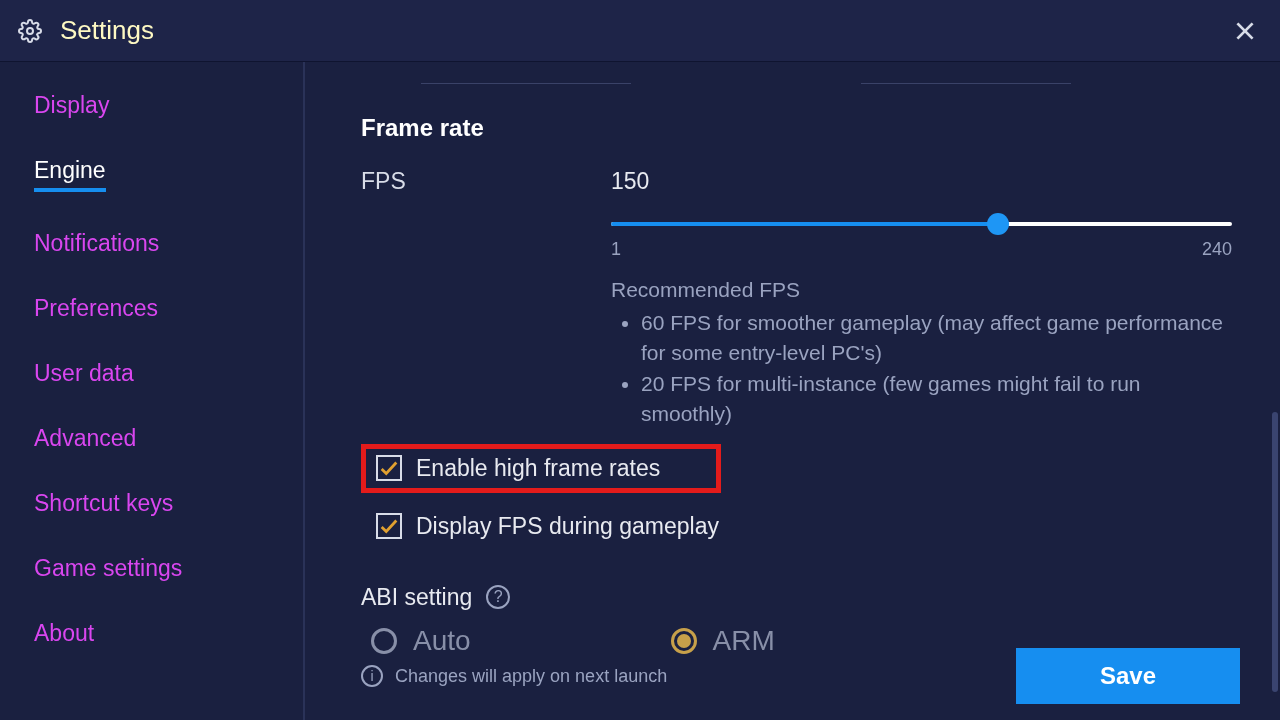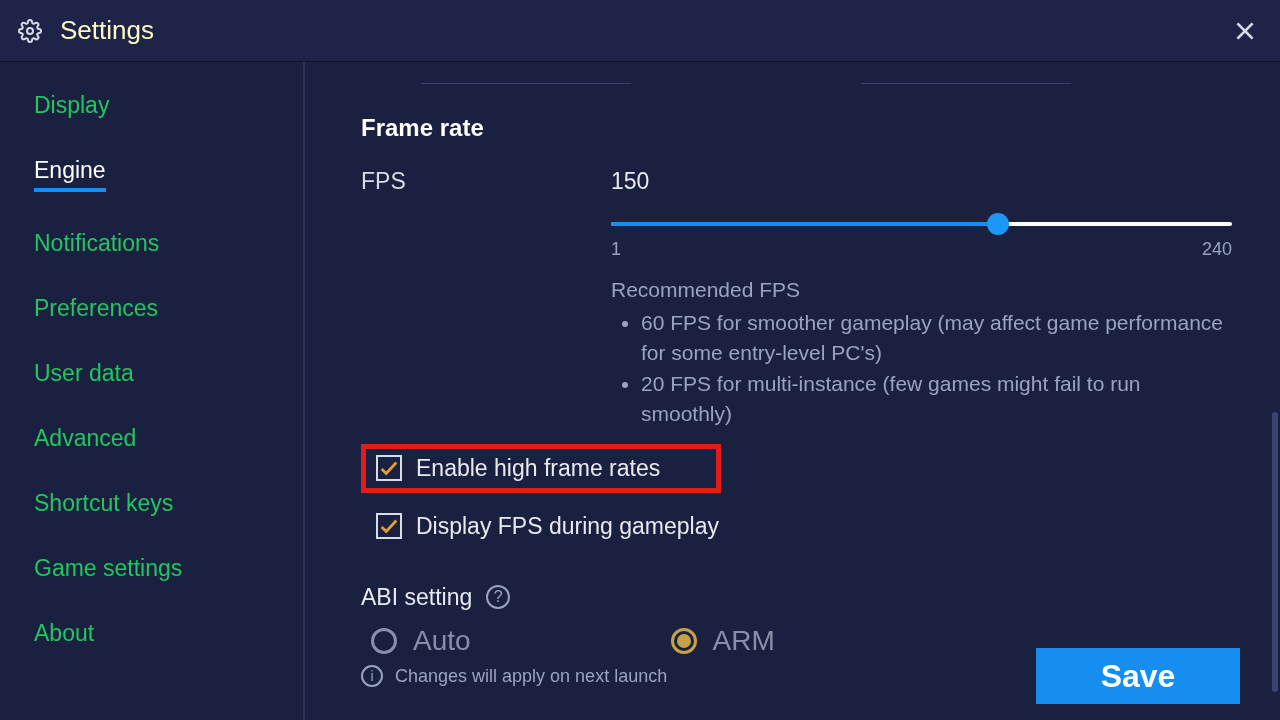--- a/index.html
+++ b/index.html
@@ -31,21 +31,21 @@
     display: flex;
     height: calc(100% - 62px);
   }
   .sidebar {
     width: 305px;
     border-right: 2px solid #2a3258;
     padding: 30px 0 0 34px;
   }
   .side-item {
     font-size: 23px;
-    color: #22c55e;
+    color: #d946ef;
     margin-bottom: 38px;
     cursor: pointer;
     display: inline-block;
   }
   .side-item.active {
     color: #ffffff;
     border-bottom: 4px solid #168ef0;
     padding-bottom: 4px;
   }
   .content {
@@ -84,23 +84,23 @@
   .radio.sel { border-color:#c7a04a; }
   .radio.sel::after { content:"";width:14px;height:14px;background:#c7a04a;border-radius:50%; }
   .footer {
     position:absolute; left:56px; right:40px; bottom:16px;
     display:flex; align-items:center;
   }
   .info-icn { width:22px;height:22px;border:2px solid #9aa3c0;border-radius:50%;display:flex;align-items:center;justify-content:center;font-size:14px;color:#9aa3c0;margin-right:12px; }
   .footer-text { font-size:18px; color:#9aa3c0; }
   .save-btn {
     margin-left:auto;
-    width: 204px; height: 56px;
+    width: 224px; height: 56px;
     background:#168ef0; color:#ffffff;
-    font-size:32px; font-weight:600;
+    font-size:24px; font-weight:600;
     display:flex;align-items:center;justify-content:center;
     cursor:pointer;
   }
   .scroll-ind { position:absolute; right:2px; top:350px; width:6px; height:280px; background:#3a4470; border-radius:3px; }
 </style>
 </head>
 <body>
 
 <div class="titlebar">
   <span class="gear">

